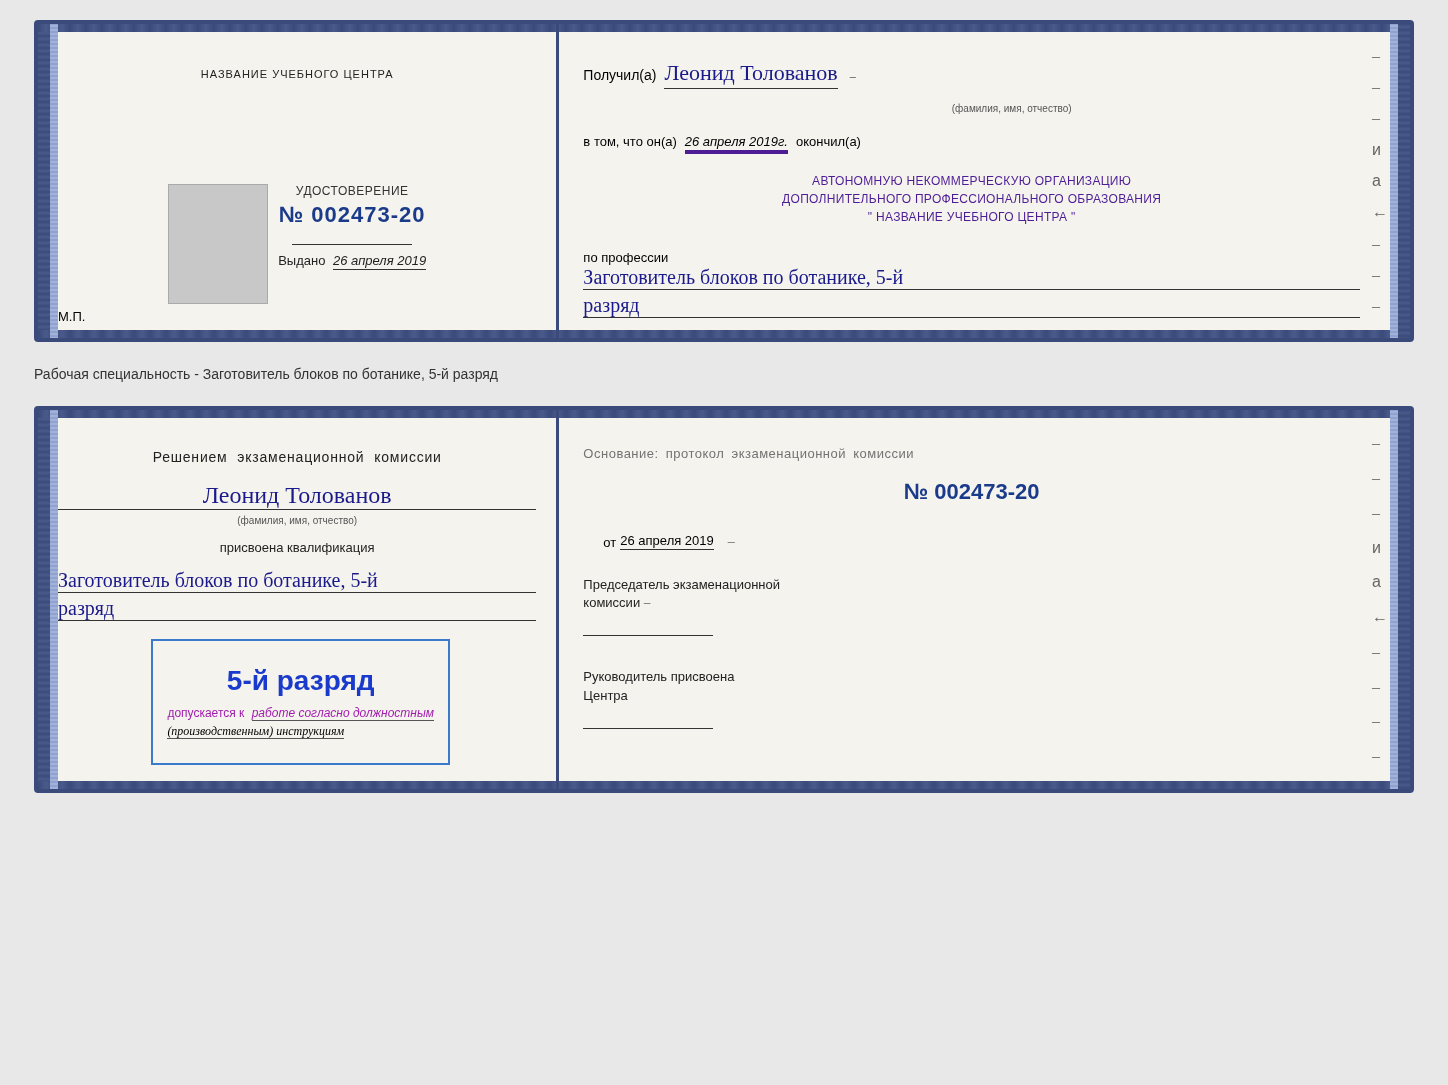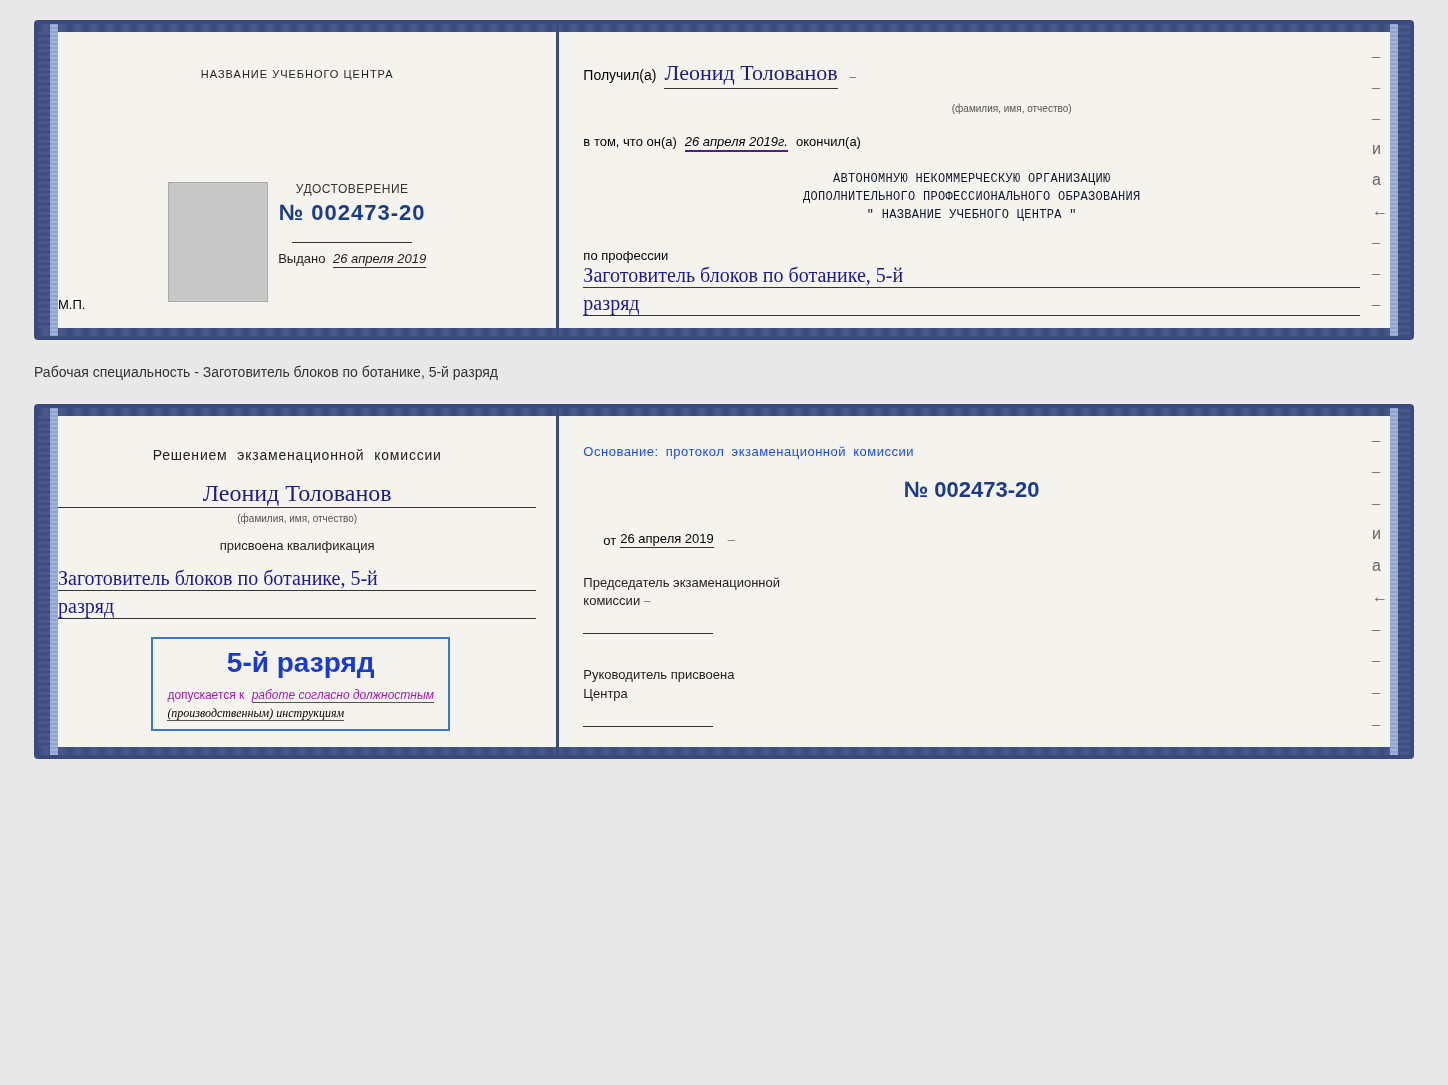--- a/index.html
+++ b/index.html
@@ -118,21 +118,21 @@
     .issued-date {
       font-style: italic;
       border-bottom: 1px solid #333;
       padding-bottom: 1px;
     }
 
     .mp-label {
       font-size: 13px;
       font-family: Arial, sans-serif;
       position: absolute;
-      bottom: 24px;
+      bottom: 14px;
       left: 20px;
     }
 
     .received-name {
       font-size: 22px;
       font-family: 'Segoe Script', 'Comic Sans MS', cursive;
       color: #1a1a8a;
       border-bottom: 1px solid #333;
       padding-bottom: 2px;
       display: inline-block;
@@ -141,31 +141,31 @@
     .small-label {
       font-size: 10px;
       font-family: Arial, sans-serif;
       color: #555;
       text-align: center;
       display: block;
     }
 
     .date-italic {
       font-style: italic;
-      border-bottom: 2px solid #4c1d95;
+      border-bottom: 4px solid #4c1d95;
       padding-bottom: 1px;
     }
 
     .org-block {
       font-size: 12px;
-      font-family: Liberation Mono, monospace;
+      font-family: Liberation Sans, sans-serif;
       text-align: center;
       text-transform: uppercase;
       line-height: 1.5;
-      color: #0f172a;
+      color: #4c1d95;
       letter-spacing: 0.3px;
     }
 
     .profession-name {
       font-size: 20px;
       font-family: 'Segoe Script', 'Comic Sans MS', cursive;
       color: #1a1a8a;
       display: block;
       border-bottom: 1px solid #333;
     }
@@ -239,21 +239,21 @@
       font-family: 'Segoe Script', 'Comic Sans MS', cursive;
       color: #1a1a8a;
       border-bottom: 1px solid #333;
       display: block;
       margin-top: 4px;
     }
 
     
     .stamp-box {
       border: 2.5px solid #3a7acc;
-      padding: 8px 14px;
+      padding: 24px 14px;
       margin-top: 10px;
       display: inline-block;
       min-width: 200px;
       margin-left: 7px;
     }
 
     .stamp-rank {
       font-size: 28px;
       font-weight: bold;
       color: #1a3acc;
@@ -271,21 +271,21 @@
     .stamp-italic {
       font-style: italic;
       border-bottom: 1px solid #555;
     }
 
     
     .basis-title {
       font-size: 13px;
       font-family: Arial, sans-serif;
       letter-spacing: 0.5px;
-      color: #1d4ed8;
+      color: #737373;
       word-spacing: 3px;
     }
 
     .signature-block {
       margin-top: 12px;
     }
 
     .signature-label {
       font-size: 13px;
       font-family: Arial, sans-serif;

